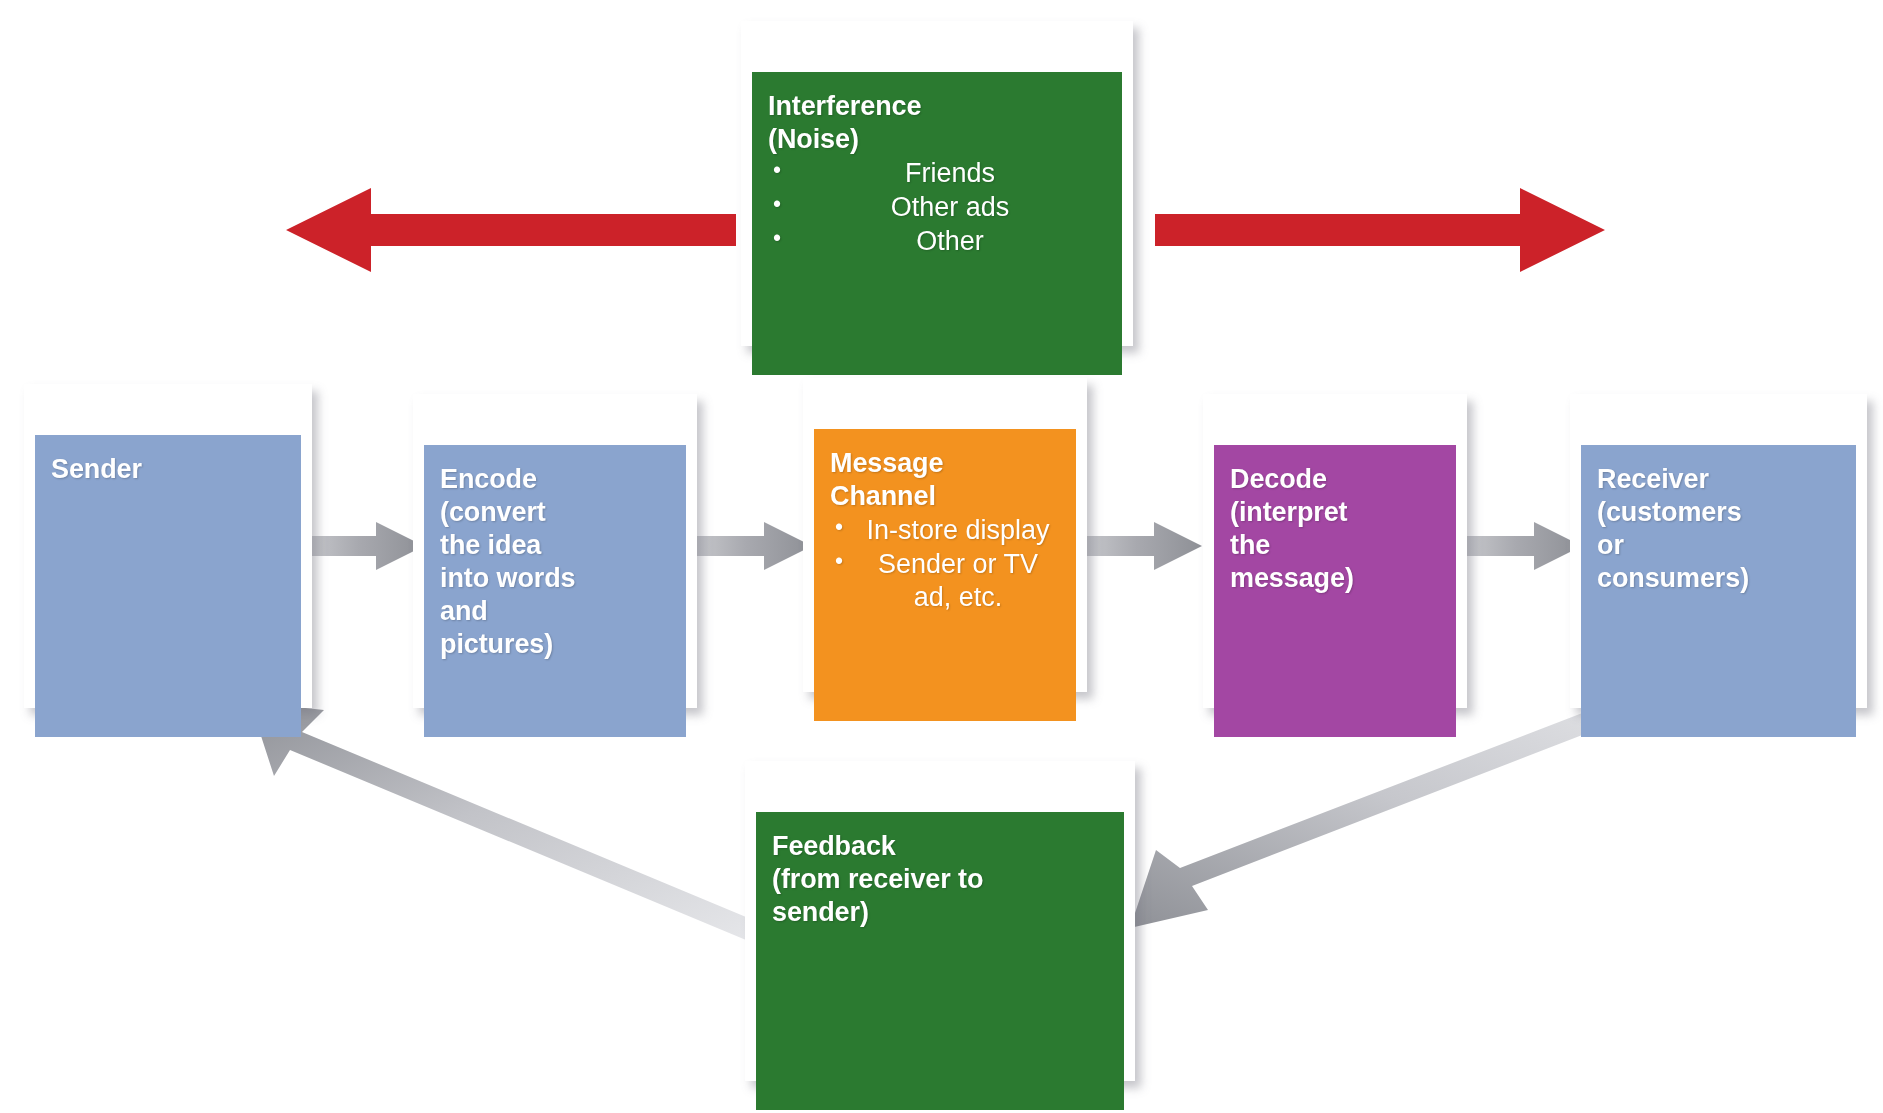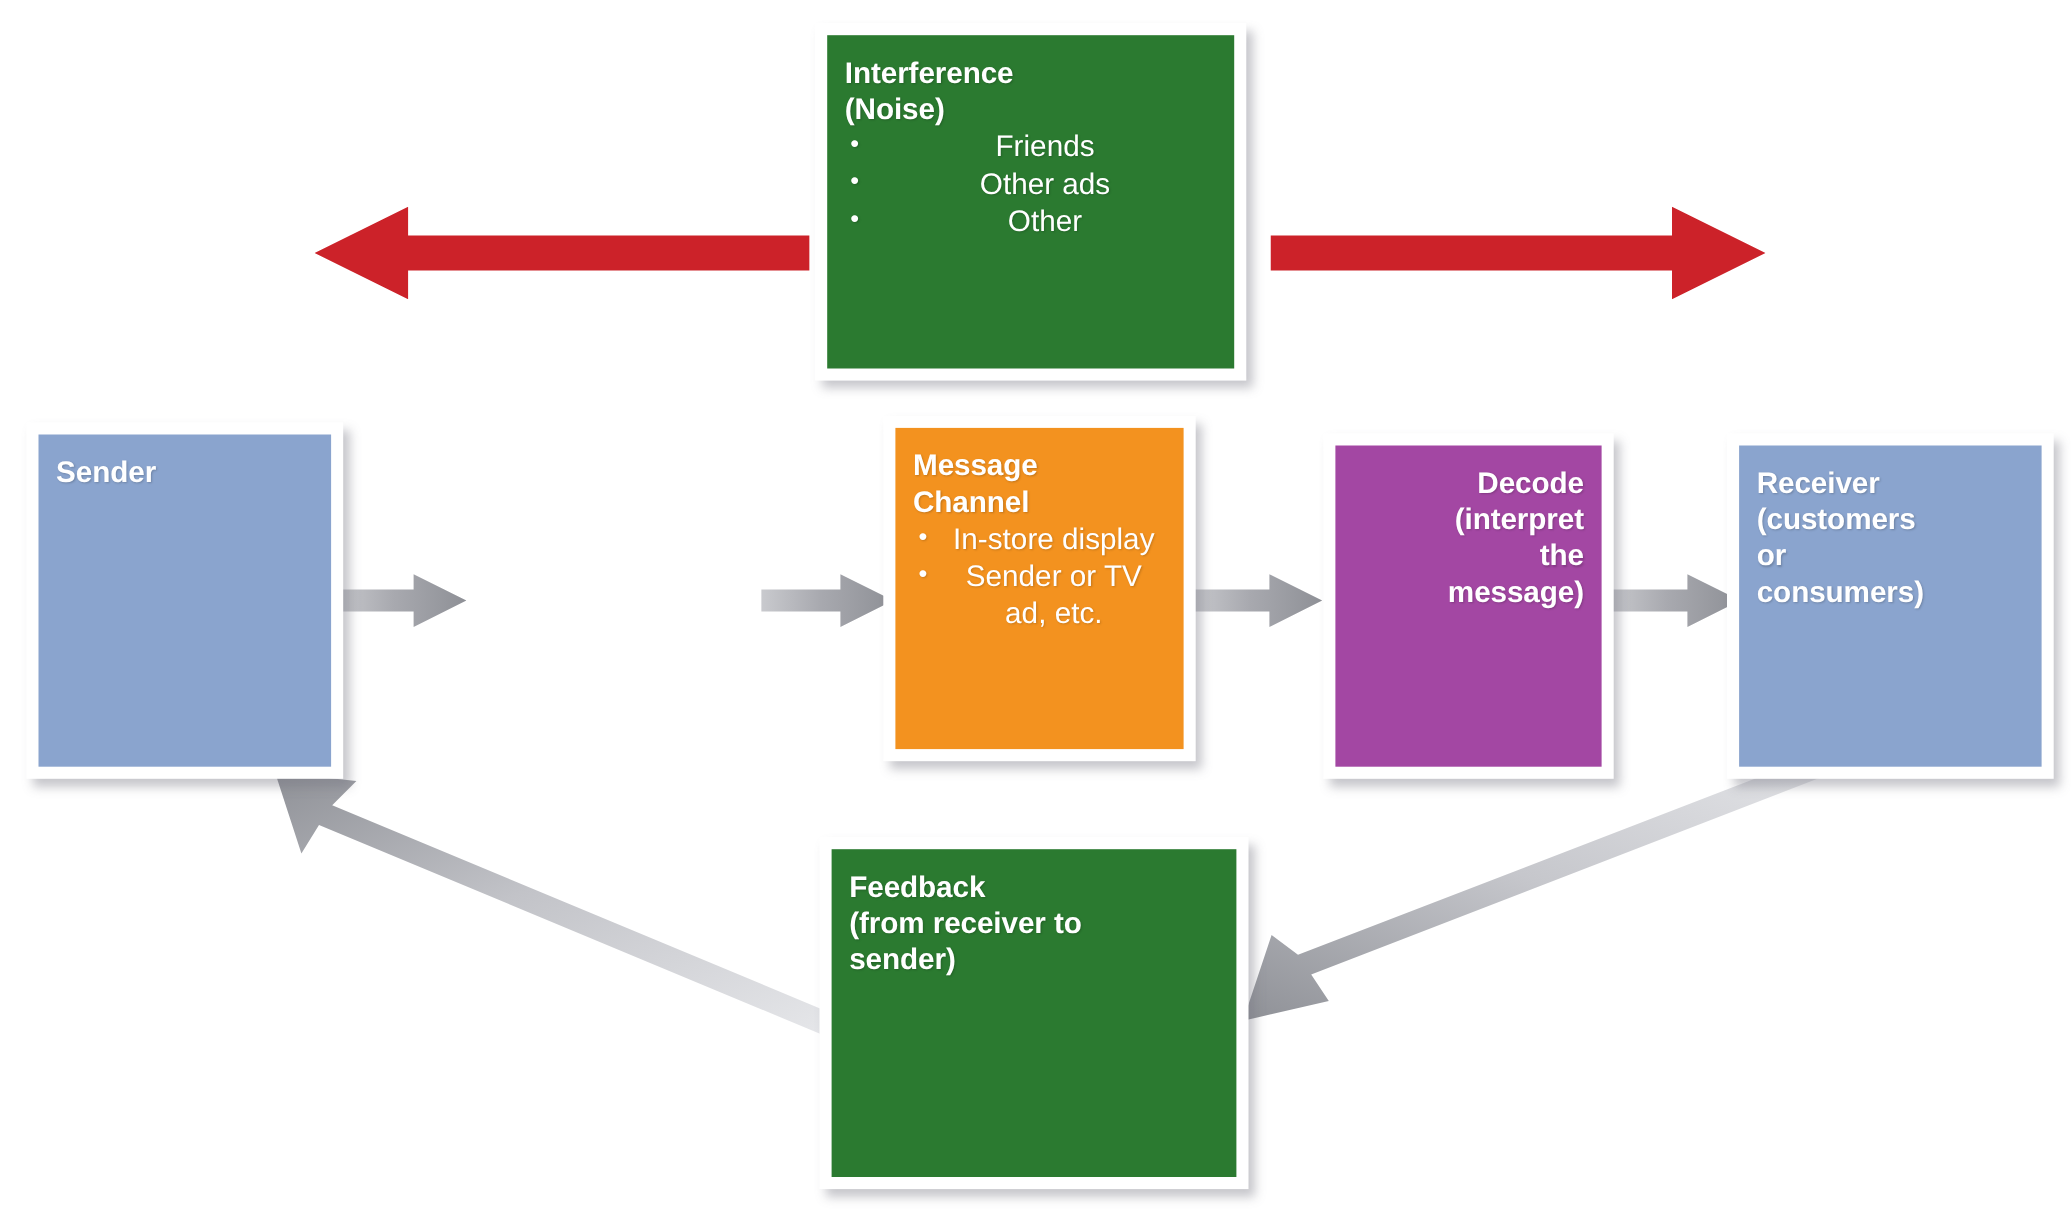--- a/index.html
+++ b/index.html
@@ -27,20 +27,21 @@
     box-shadow: 6px 7px 9px rgba(120,120,130,0.42);
     z-index: 5;
   }
   .node-inner {
     box-sizing: border-box;
     width: 100%;
     height: 100%;
     padding: 18px 16px 10px 16px;
     color: #ffffff;
     overflow: hidden;
+    margin-top: 40px;
   }
   .node-title {
     font-weight: bold;
     font-size: 27px;
     line-height: 1.22;
     letter-spacing: -0.1px;
     margin: 0 0 1px 0;
     text-shadow: 1px 1px 2px rgba(0,0,0,0.20);
     white-space: pre-line;
   }
@@ -62,21 +63,21 @@
     content: "\2022";
     position: absolute;
     left: 5px;
     top: -1px;
     font-size: 23px;
   }
 
   .fill-blue   { background: #8aa4ce; }
   .fill-green  { background: #2b7a30; }
   .fill-orange { background: #f3921f; }
-  .fill-purple { background: #a347a3; text-align: right; }
+  .fill-purple { background: #a347a3; }
 
   
   .red-arrow { position: absolute; z-index: 4; }
 
   
   .gray-arrow { position: absolute; z-index: 3; }
 
   
   .feedback-arrow { position: absolute; z-index: 2; }
 </style>
@@ -121,20 +122,30 @@
         <linearGradient id="gg1" x1="0" y1="0" x2="1" y2="0">
           <stop offset="0%" stop-color="#c9cace"></stop>
           <stop offset="45%" stop-color="#a8a9af"></stop>
           <stop offset="100%" stop-color="#8e9096"></stop>
         </linearGradient>
       </defs>
       <polygon points="0,18 72,18 72,4 120,28 72,52 72,38 0,38" fill="url(#gg1)"></polygon>
     </svg>
   </div>
 
+  <div class="node" style="left:413px; top:394px; width:284px; height:314px;">
+    <div class="node-inner fill-blue">
+      <div class="node-title">Encode
+(convert
+the idea
+into words
+and
+pictures)</div>
+    </div>
+  </div>
 
   <div class="gray-arrow" style="left:692px; top:518px; width:120px; height:56px;">
     <svg width="120" height="56" viewBox="0 0 120 56" xmlns="http://www.w3.org/2000/svg">
       <defs>
         <linearGradient id="gg2" x1="0" y1="0" x2="1" y2="0">
           <stop offset="0%" stop-color="#c9cace"></stop>
           <stop offset="45%" stop-color="#a8a9af"></stop>
           <stop offset="100%" stop-color="#8e9096"></stop>
         </linearGradient>
       </defs>

